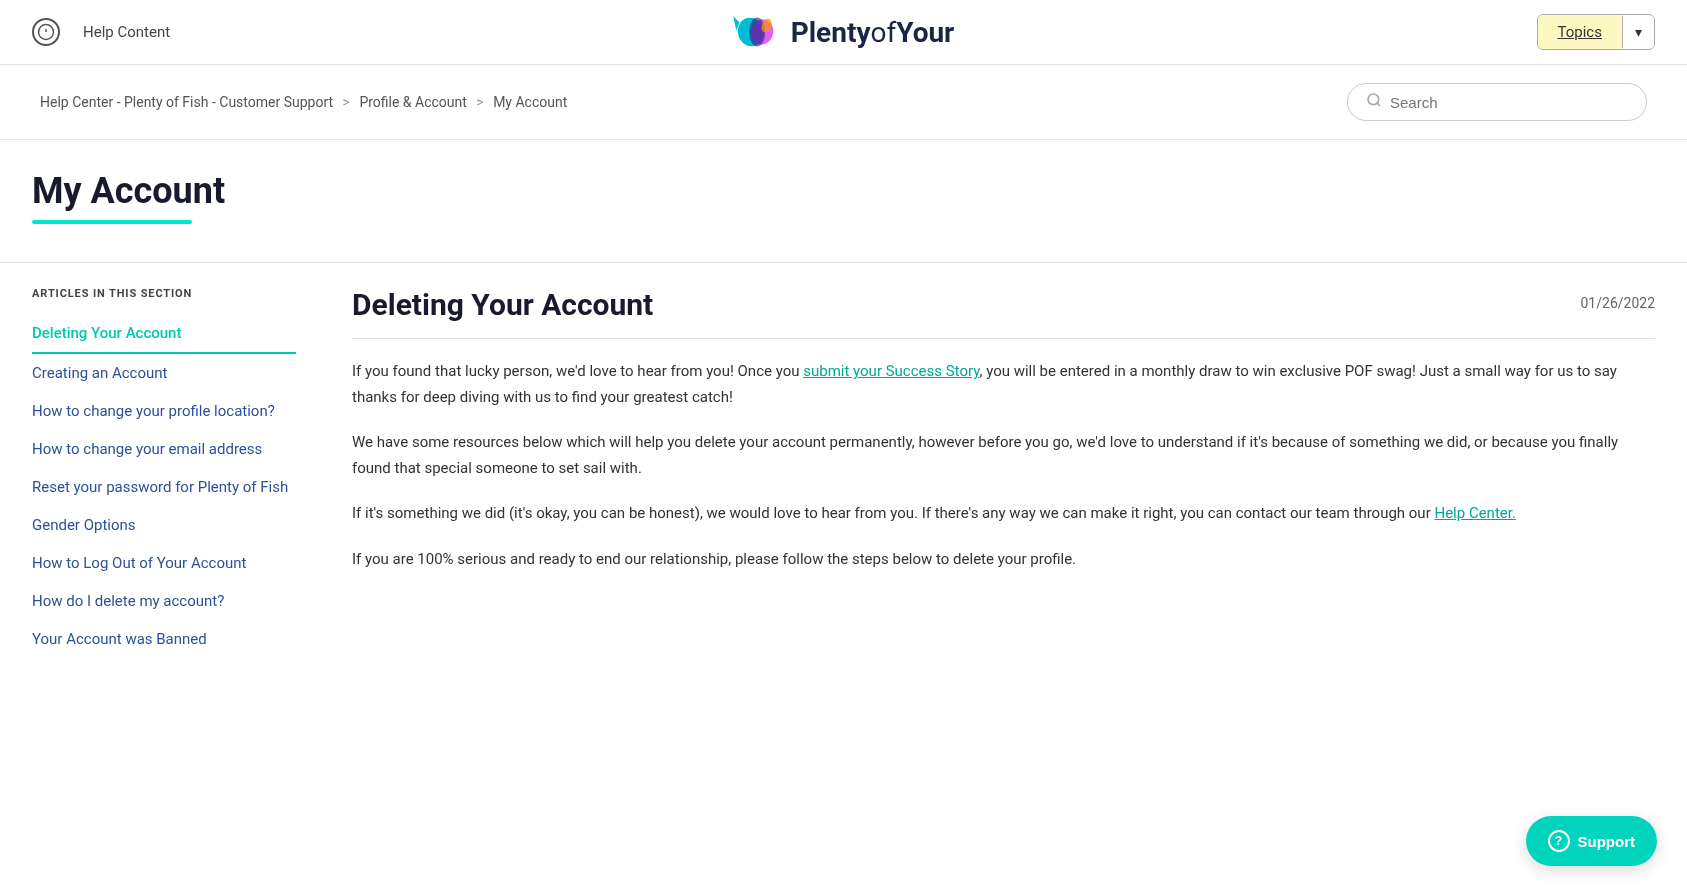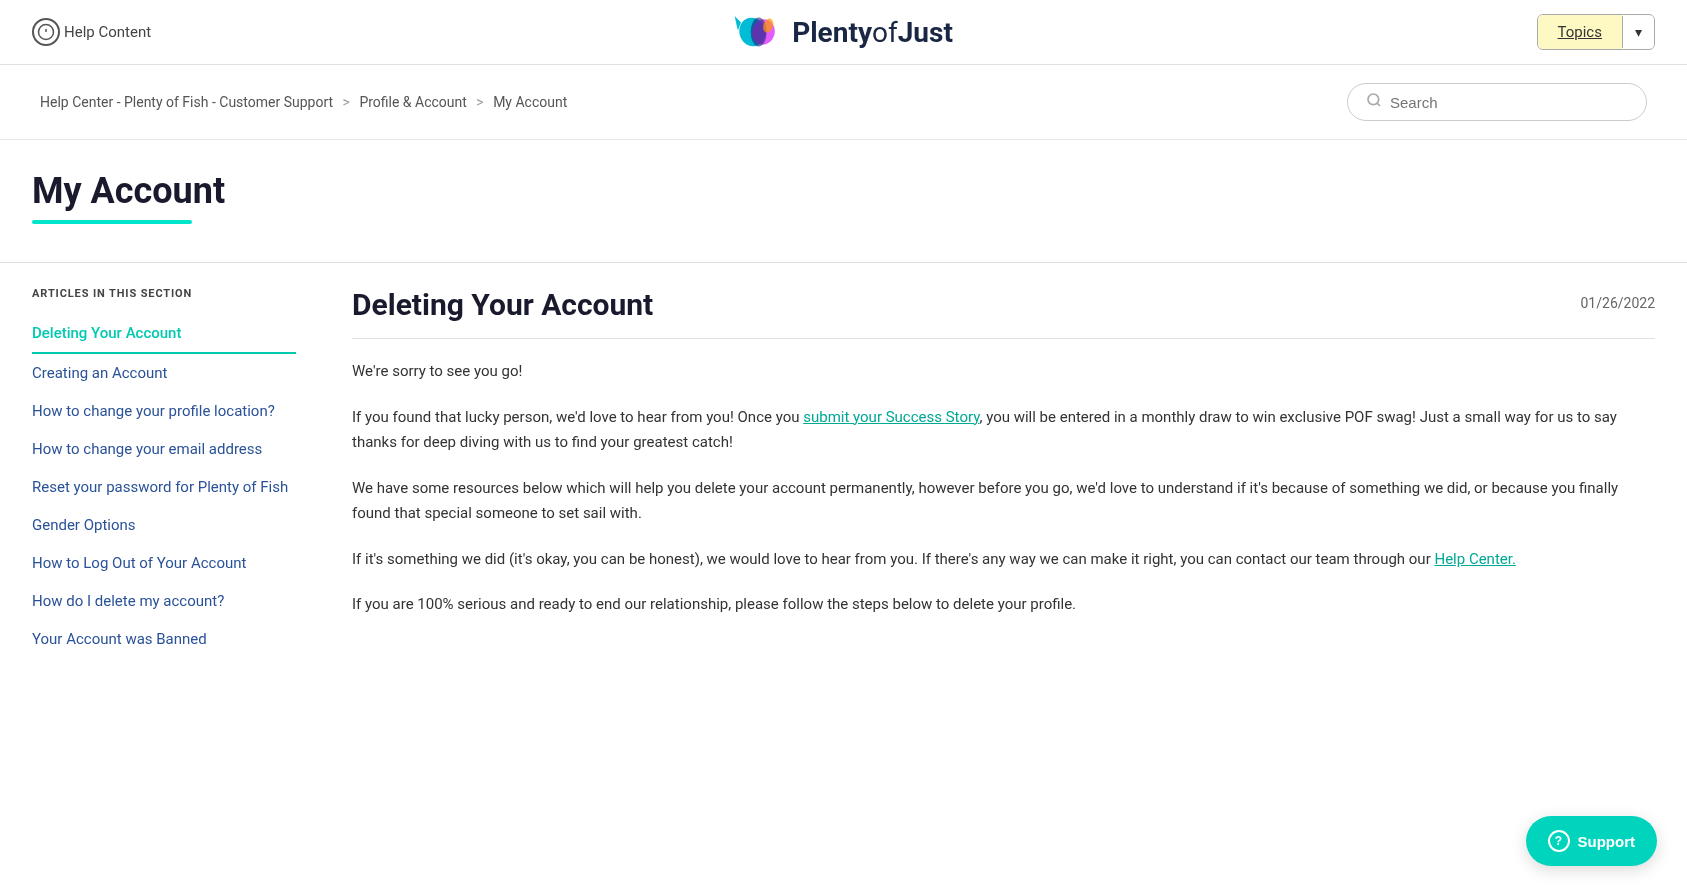--- a/index.html
+++ b/index.html
@@ -9,21 +9,21 @@
     .header {
       display: flex;
       align-items: center;
       justify-content: space-between;
       padding: 14px 32px;
       border-bottom: 1px solid #e0e0e0;
     }
     .header-left {
       display: flex;
       align-items: center;
-      gap: 4px;
+      gap: 23px;
       color: #444;
       font-size: 15px;
     }
     .help-icon {
       width: 28px;
       height: 28px;
       border: 2px solid #555;
       border-radius: 50%;
       display: flex;
       align-items: center;
@@ -251,21 +251,21 @@
 
       <ellipse cx="36" cy="30" rx="14" ry="16" fill="#e040fb" transform="rotate(15 36 30)" opacity="0.85"></ellipse>
 
       <ellipse cx="30" cy="30" rx="10" ry="18" fill="#1a237e" opacity="0.6"></ellipse>
 
       <polygon points="8,18 0,10 4,28" fill="#00bcd4"></polygon>
 
       <ellipse cx="42" cy="22" rx="6" ry="9" fill="#ff9800" opacity="0.7" transform="rotate(20 42 22)"></ellipse>
     </svg>
     <div class="logo-text">
-      <span>Plenty</span><span class="of">of</span><span>Just</span>
+      <span>Plenty</span><span class="of">of</span><span>Your</span>
     </div>
   </div>
 
   <div class="topics-btn">
     <span class="topics-label">Topics</span>
     <span class="topics-chevron">▾</span>
   </div>
 </header>
 
 <div class="breadcrumb-row">
@@ -308,21 +308,20 @@
     <div class="sidebar-item">Your Account was Banned</div>
   </aside>
 
   <main class="article-content">
     <div class="article-header">
       <h2 class="article-title">Deleting Your Account</h2>
       <span class="article-date">01/26/2022</span>
     </div>
 
     <div class="article-body">
-      <p>We're sorry to see you go!</p>
       <p>
         <span>If you found that lucky person, we'd love to hear from you!  Once you </span><a href="#">submit your Success Story</a><span>, you will be entered in a monthly draw to win exclusive POF swag! Just a small way for us to say thanks for deep diving with us to find your greatest catch!</span>
       </p>
       <p>We have some resources below which will help you delete your account permanently, however before you go, we'd love to understand if it's because of something we did, or because you finally found that special someone to set sail with.</p>
       <p>
         <span>If it's something we did (it's okay, you can be honest), we would love to hear from you. If there's any way we can make it right, you can contact our team through our </span><a href="#">Help Center.</a>
       </p>
       <p>If you are 100% serious and ready to end our relationship, please follow the steps below to delete your profile.</p>
     </div>
   </main>

